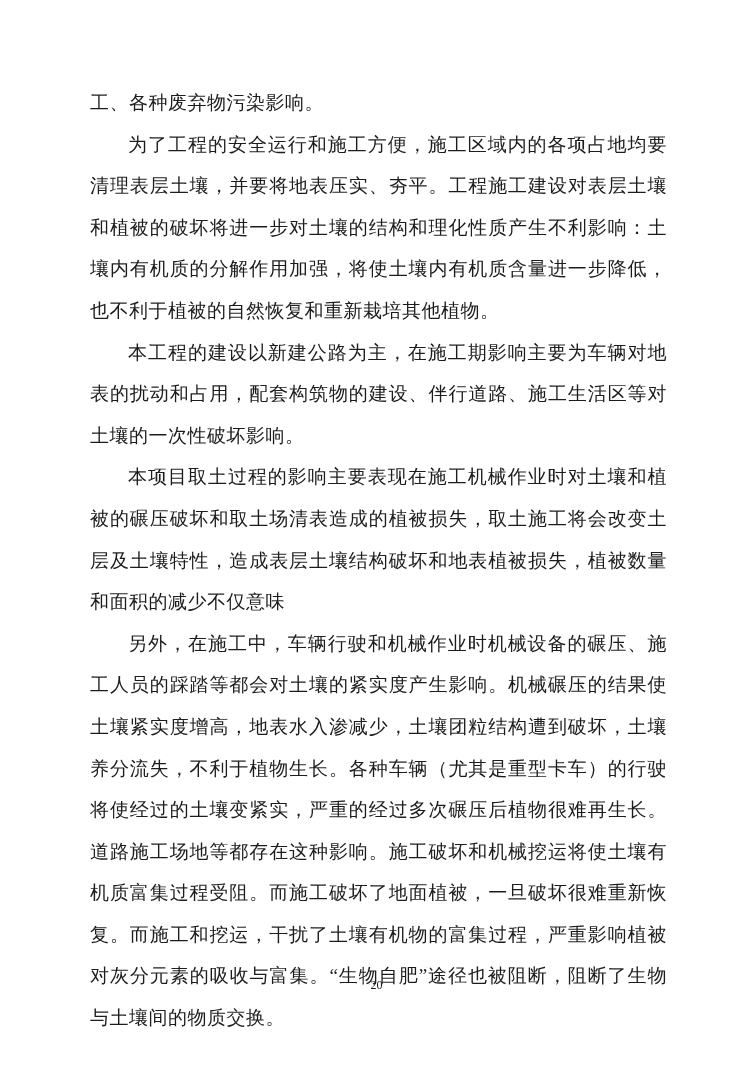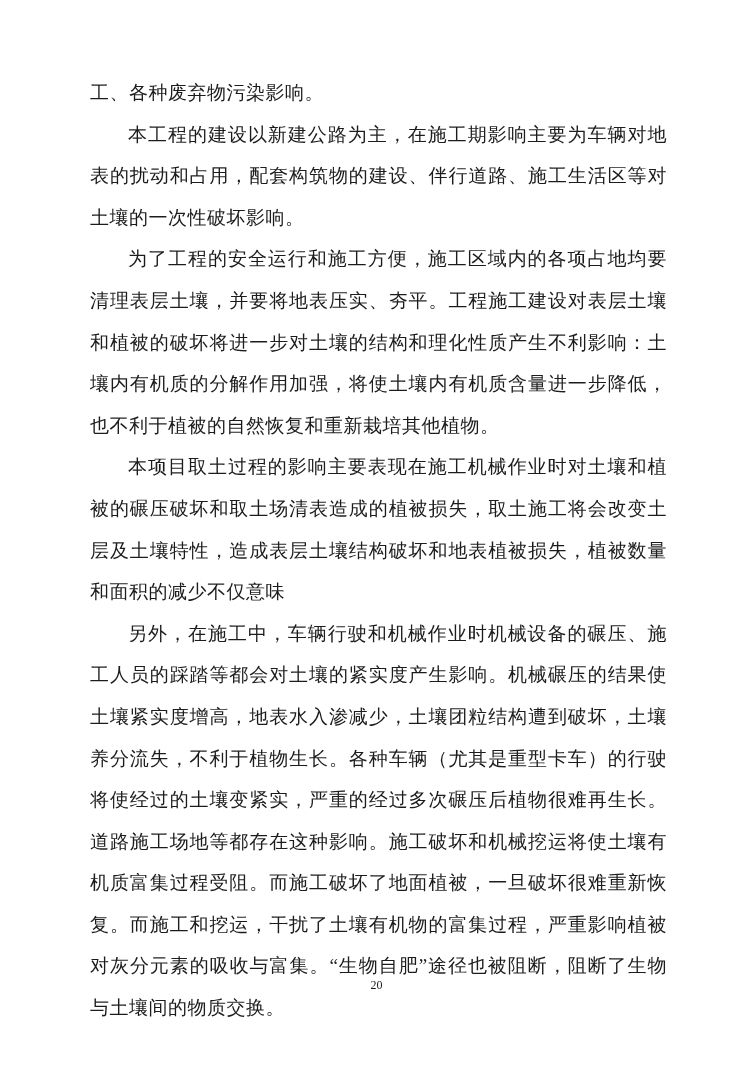--- a/index.html
+++ b/index.html
@@ -11,21 +11,21 @@
     position: relative;
     width: 753px;
     height: 1066px;
     background: #ffffff;
     overflow: hidden;
     font-family: "Liberation Serif", "DejaVu Serif", serif;
   }
   .text-body {
     position: absolute;
     left: 90px;
-    top: 72px;
+    top: 82px;
     width: 577px;
     font-size: 19px;
     line-height: 41.6px;
     color: #1c1c1c;
     text-align: justify;
   }
   .para {
     margin: 0;
     padding: 0;
     letter-spacing: 0.5px;
@@ -44,21 +44,21 @@
     font-size: 12px;
     color: #1c1c1c;
   }
 </style>
 </head>
 <body>
 
 <div class="doc-page">
   <div class="text-body">
       <p class="para">工、各种废弃物污染影响。</p>
+      <p class="para indent">为了工程的安全运行和施工方便，施工区域内的各项占地均要清理表层土壤，并要将地表压实、夯平。工程施工建设对表层土壤和植被的破坏将进一步对土壤的结构和理化性质产生不利影响：土壤内有机质的分解作用加强，将使土壤内有机质含量进一步降低，也不利于植被的自然恢复和重新栽培其他植物。</p>
       <p class="para indent">本工程的建设以新建公路为主，在施工期影响主要为车辆对地表的扰动和占用，配套构筑物的建设、伴行道路、施工生活区等对土壤的一次性破坏影响。</p>
-      <p class="para indent">为了工程的安全运行和施工方便，施工区域内的各项占地均要清理表层土壤，并要将地表压实、夯平。工程施工建设对表层土壤和植被的破坏将进一步对土壤的结构和理化性质产生不利影响：土壤内有机质的分解作用加强，将使土壤内有机质含量进一步降低，也不利于植被的自然恢复和重新栽培其他植物。</p>
       <p class="para indent">本项目取土过程的影响主要表现在施工机械作业时对土壤和植被的碾压破坏和取土场清表造成的植被损失，取土施工将会改变土层及土壤特性，造成表层土壤结构破坏和地表植被损失，植被数量和面积的减少不仅意味</p>
       <p class="para indent">另外，在施工中，车辆行驶和机械作业时机械设备的碾压、施工人员的踩踏等都会对土壤的紧实度产生影响。机械碾压的结果使土壤紧实度增高，地表水入渗减少，土壤团粒结构遭到破坏，土壤养分流失，不利于植物生长。各种车辆（尤其是重型卡车）的行驶将使经过的土壤变紧实，严重的经过多次碾压后植物很难再生长。道路施工场地等都存在这种影响。施工破坏和机械挖运将使土壤有机质富集过程受阻。而施工破坏了地面植被，一旦破坏很难重新恢复。而施工和挖运，干扰了土壤有机物的富集过程，严重影响植被对灰分元素的吸收与富集。“生物自肥”途径也被阻断，阻断了生物与土壤间的物质交换。</p>
     </div>
   <div class="footer">
     <span class="page-number">20</span>
   </div>
 </div>
 
 </body></html>

